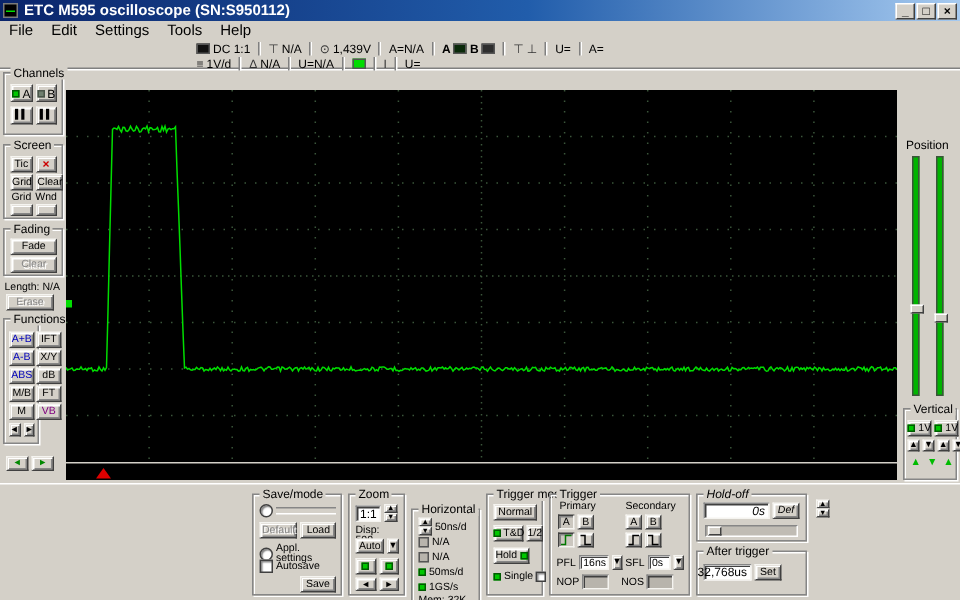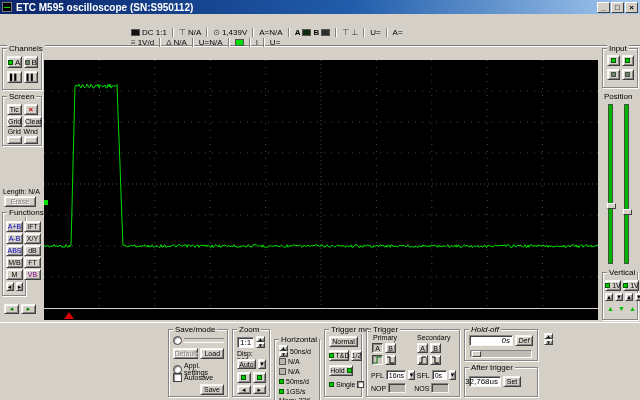--- a/index.html
+++ b/index.html
@@ -76,20 +76,27 @@
 <div class="win">
 
   <div class="titlebar">
     <div class="appicon"></div>
     <span class="title">ETC M595 oscilloscope (SN:S950112)</span>
     <div class="winbtn">_</div>
     <div class="winbtn">□</div>
     <div class="winbtn">×</div>
   </div>
 
+  <div class="menubar">
+      <span class="menu-item">File</span>
+      <span class="menu-item">Edit</span>
+      <span class="menu-item">Settings</span>
+      <span class="menu-item">Tools</span>
+      <span class="menu-item">Help</span>
+    </div>
 
   <div class="toolbar">
     <div class="trow" style="top:0;">
       <span class="titem">
           <span class="swatch" style="background:#111;"></span>
           <span>DC 1:1</span>
         </span>
       <span class="vsep"></span>
       <span class="titem">
           <span class="glyph">⊤</span>
@@ -198,20 +205,33 @@
       <div class="row t7" style="top:31px;">
         <span style="width:16px;text-align:center;">Grid</span>
         <span style="width:16px;text-align:center;">Wnd</span>
       </div>
       <div class="row" style="top:39px;">
         <div class="btn" style="width:16px;height:8px;"></div>
         <div class="btn" style="width:16px;height:8px;"></div>
       </div>
     </div>
 
+    <div class="grp" style="left:2px;top:106px;width:40px;height:32px;">
+      <span class="gt">Fading</span>
+      <div class="row" style="top:6px;">
+        <div class="btn t7" style="width:32px;height:11px;">
+            <span>Fade</span>
+          </div>
+      </div>
+      <div class="row" style="top:18px;">
+        <div class="btn t7 dis" style="width:32px;height:11px;">
+            <span>Clear</span>
+          </div>
+      </div>
+    </div>
 
     <div class="t7" style="position:absolute;left:3px;top:142px;white-space:nowrap;">Length: N/A</div>
     <div class="btn t7 dis" style="position:absolute;left:4px;top:150px;width:32px;height:11px;">
         <span>Erase</span>
       </div>
 
     <div class="grp" style="left:2px;top:166px;width:24px;height:84px;">
       <span class="gt">Functions</span>
       <div class="fx-grid" id="fx-grid">
           <div class="btn fx" style="color: rgb(0, 0, 187);">A+B</div>
@@ -265,39 +285,20 @@
         <line x1="0" y1="217" x2="554" y2="217" stroke="#3a553a" stroke-width="1" stroke-dasharray="1,6"></line>
       </g>
     <polyline id="scope-trace" fill="none" stroke-width="1" points="0,185.0 1,186.7 2,186.2 3,185.9 4,185.3 5,187.0 6,186.8 7,186.0 8,186.1 9,186.1 10,184.6 11,186.3 12,186.3 13,185.7 14,187.0 15,185.5 16,185.8 17,185.2 18,187.5 19,186.6 20,187.1 21,187.1 22,184.6 23,186.4 24,187.3 25,185.2 26,186.8 27,185.0 28,147.2 29,105.0 30,65.5 31,26.2 32,25.4 33,25.6 34,26.3 35,24.3 36,26.6 37,28.0 38,24.9 39,25.0 40,27.2 41,27.6 42,26.6 43,24.2 44,26.0 45,27.4 46,27.0 47,24.2 48,25.7 49,28.1 50,27.8 51,25.9 52,25.3 53,26.0 54,24.1 55,27.8 56,25.1 57,25.3 58,26.5 59,26.4 60,26.1 61,25.0 62,27.9 63,28.0 64,24.4 65,26.9 66,24.2 67,28.1 68,26.1 69,25.6 70,26.4 71,25.8 72,25.8 73,24.5 74,53.4 75,78.8 76,105.2 77,133.6 78,160.8 79,185.3 80,184.8 81,186.1 82,185.6 83,186.5 84,186.8 85,186.4 86,186.3 87,184.9 88,185.9 89,186.2 90,185.0 91,185.3 92,187.3 93,186.4 94,186.5 95,187.0 96,185.6 97,187.0 98,185.9 99,185.3 100,186.3 101,184.6 102,185.6 103,187.1 104,185.1 105,187.2 106,186.4 107,186.8 108,184.7 109,186.5 110,187.3 111,186.2 112,186.1 113,186.4 114,186.4 115,187.4 116,187.2 117,184.6 118,187.0 119,187.2 120,185.5 121,184.9 122,187.5 123,186.3 124,186.7 125,186.3 126,186.8 127,186.3 128,185.4 129,185.1 130,184.8 131,185.7 132,187.2 133,185.7 134,185.4 135,184.5 136,184.6 137,186.1 138,186.1 139,185.6 140,185.5 141,184.7 142,184.8 143,187.4 144,184.7 145,185.1 146,186.1 147,186.0 148,185.5 149,184.8 150,185.7 151,187.3 152,185.9 153,185.2 154,185.0 155,187.4 156,185.5 157,185.1 158,186.1 159,184.7 160,186.1 161,185.6 162,184.9 163,186.8 164,185.1 165,186.1 166,187.2 167,187.3 168,184.9 169,187.4 170,186.7 171,184.9 172,185.0 173,185.8 174,186.9 175,184.8 176,187.0 177,187.3 178,185.5 179,185.9 180,185.2 181,185.4 182,185.3 183,186.7 184,186.5 185,185.2 186,186.9 187,186.0 188,186.4 189,186.7 190,184.6 191,186.8 192,186.4 193,187.3 194,187.0 195,186.9 196,186.7 197,186.9 198,186.2 199,185.7 200,186.4 201,186.0 202,187.2 203,186.7 204,184.8 205,185.3 206,187.2 207,186.4 208,187.2 209,184.7 210,184.9 211,184.7 212,184.6 213,185.3 214,186.1 215,186.1 216,185.7 217,185.7 218,187.3 219,184.8 220,187.0 221,186.8 222,187.5 223,186.9 224,187.0 225,186.3 226,185.7 227,186.0 228,186.0 229,186.7 230,185.2 231,186.3 232,185.7 233,185.2 234,186.9 235,186.1 236,186.8 237,185.3 238,185.3 239,186.3 240,187.4 241,187.2 242,186.7 243,184.7 244,187.4 245,186.2 246,185.1 247,186.7 248,185.2 249,185.1 250,185.3 251,184.7 252,186.0 253,185.2 254,185.9 255,185.7 256,184.5 257,185.6 258,187.4 259,186.2 260,185.1 261,185.8 262,186.6 263,185.7 264,184.9 265,186.7 266,186.3 267,185.3 268,186.1 269,185.5 270,185.8 271,184.9 272,184.7 273,185.4 274,185.3 275,185.9 276,186.9 277,185.0 278,184.6 279,186.2 280,186.4 281,187.5 282,185.9 283,184.7 284,186.2 285,186.9 286,187.2 287,186.3 288,185.4 289,185.5 290,186.5 291,187.1 292,186.3 293,185.2 294,185.2 295,185.9 296,186.1 297,185.3 298,186.7 299,185.1 300,186.2 301,187.3 302,186.7 303,186.1 304,185.8 305,187.0 306,186.5 307,184.8 308,187.4 309,187.3 310,186.4 311,184.9 312,185.1 313,184.9 314,186.6 315,187.2 316,187.3 317,185.5 318,186.9 319,187.3 320,184.9 321,186.0 322,185.8 323,184.8 324,185.5 325,185.6 326,185.2 327,187.3 328,186.8 329,187.4 330,185.3 331,186.5 332,185.9 333,185.0 334,186.9 335,186.4 336,184.8 337,184.9 338,185.9 339,184.8 340,186.6 341,187.0 342,185.4 343,187.3 344,185.4 345,185.0 346,187.4 347,185.0 348,184.9 349,186.6 350,186.3 351,186.5 352,186.0 353,186.8 354,186.8 355,185.6 356,185.6 357,185.1 358,185.8 359,185.5 360,185.3 361,186.6 362,186.8 363,186.2 364,184.6 365,185.7 366,187.5 367,186.3 368,186.5 369,187.0 370,187.2 371,186.4 372,186.1 373,187.2 374,187.4 375,185.6 376,186.8 377,186.6 378,186.7 379,184.8 380,186.4 381,185.6 382,185.6 383,186.9 384,186.5 385,185.7 386,187.0 387,184.9 388,185.4 389,185.8 390,185.2 391,185.0 392,186.5 393,186.1 394,187.4 395,185.1 396,186.7 397,186.4 398,186.6 399,185.8 400,186.6 401,185.7 402,186.7 403,185.4 404,184.7 405,187.0 406,187.4 407,186.2 408,185.5 409,186.8 410,185.6 411,186.8 412,184.8 413,187.2 414,185.3 415,185.0 416,187.4 417,187.1 418,187.1 419,185.9 420,184.7 421,185.6 422,186.5 423,185.0 424,186.4 425,186.8 426,187.1 427,185.5 428,187.0 429,187.4 430,186.3 431,185.5 432,186.9 433,185.9 434,185.6 435,187.4 436,186.4 437,186.1 438,186.8 439,186.8 440,185.9 441,184.8 442,187.3 443,187.2 444,185.0 445,185.8 446,185.7 447,186.1 448,187.1 449,186.3 450,186.4 451,185.1 452,185.0 453,186.3 454,185.9 455,185.0 456,185.7 457,185.4 458,185.6 459,185.2 460,185.6 461,184.7 462,186.4 463,184.9 464,184.9 465,184.8 466,186.7 467,187.5 468,187.3 469,185.4 470,184.6 471,186.2 472,187.2 473,185.8 474,185.1 475,186.0 476,185.1 477,185.5 478,186.2 479,187.3 480,186.4 481,184.6 482,187.3 483,187.3 484,184.9 485,187.3 486,185.1 487,184.8 488,184.9 489,186.5 490,185.3 491,186.2 492,185.3 493,186.9 494,184.9 495,185.8 496,185.0 497,186.0 498,186.6 499,184.8 500,185.5 501,187.0 502,185.1 503,185.5 504,187.3 505,185.2 506,186.6 507,186.3 508,186.0 509,187.2 510,187.1 511,186.1 512,186.7 513,185.5 514,186.8 515,185.8 516,187.1 517,185.9 518,186.8 519,186.8 520,185.0 521,187.4 522,187.1 523,186.3 524,185.7 525,185.7 526,187.1 527,186.0 528,184.6 529,185.0 530,185.3 531,186.5 532,184.8 533,187.2 534,185.7 535,187.5 536,185.7 537,184.5 538,184.9 539,187.2 540,186.5 541,185.2 542,185.2 543,184.7 544,186.9 545,186.1 546,186.0 547,185.0 548,187.3 549,186.1 550,186.3 551,186.7 552,185.1 553,185.1 554,186.5" stroke="#00dd00"></polyline>
     <rect id="ch-marker" x="0" width="4" height="5" y="140" fill="#00dd00"></rect>
   </svg>
   <div class="scope-strip">
     <div class="trig-mark"></div>
   </div>
 
   <div class="rightbar">
-    <div class="grp" style="left:2px;top:2px;width:36px;height:40px;">
-      <span class="gt">Input</span>
-      <div class="row" style="top:6px;">
-        <div class="btn" style="width:14px;height:11px;">
-            <span class="led"></span>
-          </div>
-        <div class="btn" style="width:14px;height:11px;">
-            <span class="led"></span>
-          </div>
-      </div>
-      <div class="row" style="top:20px;">
-        <div class="btn" style="width:14px;height:11px;">
-            <span class="led off"></span>
-          </div>
-        <div class="btn" style="width:14px;height:11px;">
-            <span class="led off"></span>
-          </div>
-      </div>
-    </div>
 
     <div class="t8" style="position:absolute;left:4px;top:46px;">Position</div>
 
     <div class="vtrack" style="left:8px;top:58px;height:160px;">
       <div class="vthumb" style="top:62%;"></div>
     </div>
     <div class="vtrack" style="left:24px;top:58px;height:160px;">
       <div class="vthumb" style="top:66%;"></div>
     </div>
 

